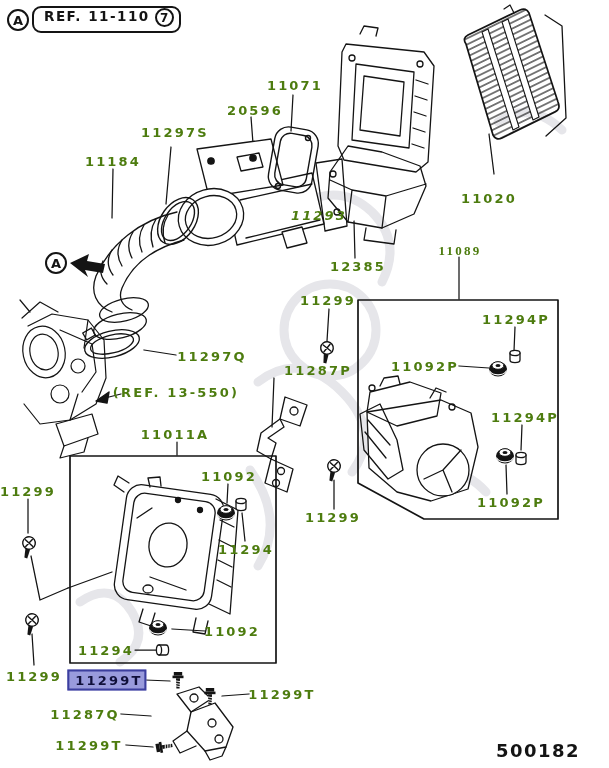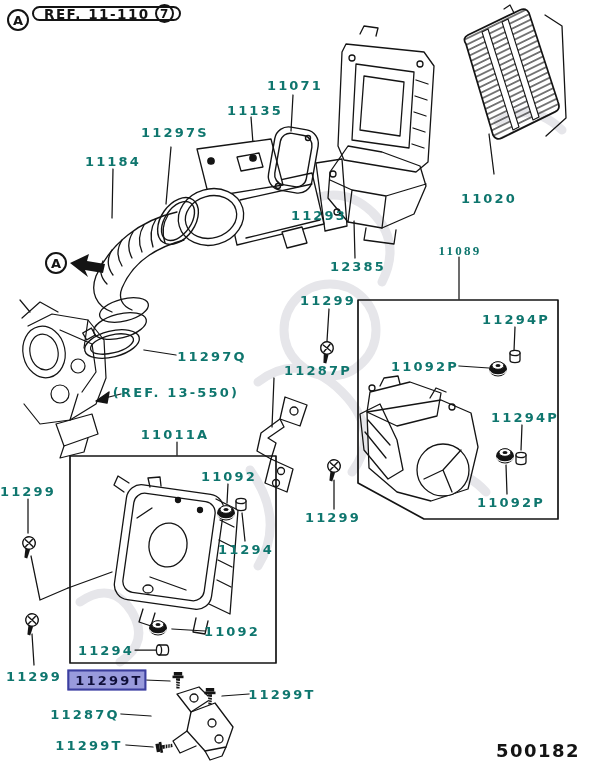--- a/index.html
+++ b/index.html
@@ -1,27 +1,27 @@
 <!DOCTYPE html>
 <html><head>
 <meta charset="utf-8">
 <style>
   html,body{margin:0;padding:0;background:#fff;}
   #stage{position:relative;width:609px;height:768px;background:#ffffff;overflow:hidden;
          font-family:"DejaVu Sans",sans-serif;color:#141414;}
   #art{position:absolute;left:0;top:0;z-index:1;}
   .part-label{position:absolute;transform:translate(-50%,-50%);font-weight:bold;font-size:13px;
-              letter-spacing:2.2px;line-height:1;white-space:nowrap;color:#0f766e;z-index:3;}
+              letter-spacing:2.2px;line-height:1;white-space:nowrap;color:#4d7c0f;z-index:3;}
   .part-label.highlighted{background:#999bdc;border:2px solid #3c3f9e;padding:2px 2px 2px 6px;
               color:#10103a;}
   .circle-marker{position:absolute;width:22px;height:22px;border:2px solid #141414;border-radius:50%;
               display:flex;align-items:center;justify-content:center;font-weight:bold;font-size:13px;
               line-height:1;z-index:3;box-sizing:border-box;}
-  #ref-box{position:absolute;left:32px;top:6px;height:15px;border:2.5px solid #141414;border-radius:9px;
-              display:flex;align-items:center;gap:5px;padding:0 5px 0 10px;font-weight:bold;
+  #ref-box{position:absolute;left:32px;top:6px;height:27px;border:2.5px solid #141414;border-radius:9px;
+              display:flex;align-items:flex-start;gap:5px;padding:0 5px 0 10px;font-weight:bold;
               font-size:13.5px;letter-spacing:1.5px;z-index:3;box-sizing:border-box;background:#fff;}
   .circle-small{width:19px;height:19px;border:2px solid #141414;border-radius:50%;display:flex;
               align-items:center;justify-content:center;font-size:12px;font-weight:bold;
               letter-spacing:0;box-sizing:border-box;flex:0 0 auto;}
   #diagram-code{position:absolute;left:496px;top:740px;font-weight:bold;font-size:18px;
               letter-spacing:1.5px;z-index:3;}
 </style>
 </head>
 <body>
 
@@ -270,24 +270,24 @@
       <span>7</span>
     </span>
   </div>
 
   <div class="circle-marker" style="left:45px;top:252px;">
     <span>A</span>
   </div>
 
   <div id="labels">
       <div class="part-label" style="left: 295px; top: 85px;">11071</div>
-      <div class="part-label" style="left: 255px; top: 110px;">11135</div>
+      <div class="part-label" style="left: 255px; top: 110px;">20596</div>
       <div class="part-label" style="left: 175px; top: 132px;">11297S</div>
       <div class="part-label" style="left: 113px; top: 161px;">11184</div>
-      <div class="part-label" style="left: 319px; top: 215px;">11293</div>
+      <div class="part-label" style="left: 319px; top: 215px; font-style: italic;">11293</div>
       <div class="part-label" style="left: 358px; top: 266px;">12385</div>
       <div class="part-label" style="left: 460px; top: 250px; font-family: Liberation Serif, serif;">11089</div>
       <div class="part-label" style="left: 328px; top: 300px;">11299</div>
       <div class="part-label" style="left: 516px; top: 319px;">11294P</div>
       <div class="part-label" style="left: 425px; top: 366px;">11092P</div>
       <div class="part-label" style="left: 212px; top: 356px;">11297Q</div>
       <div class="part-label" style="left: 176px; top: 392px;">(REF. 13-550)</div>
       <div class="part-label" style="left: 274px; top: 370px; margin-left: 44px;">11287P</div>
       <div class="part-label" style="left: 175px; top: 434px;">11011A</div>
       <div class="part-label" style="left: 229px; top: 476px;">11092</div>

